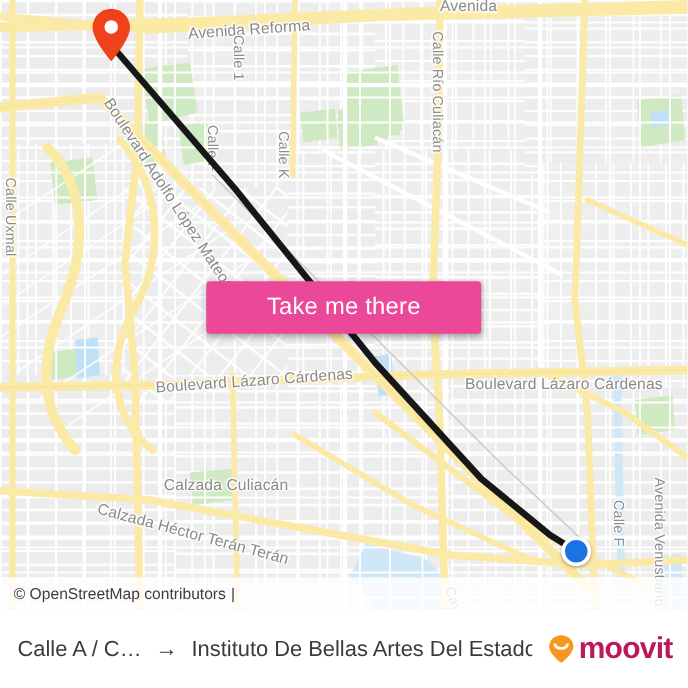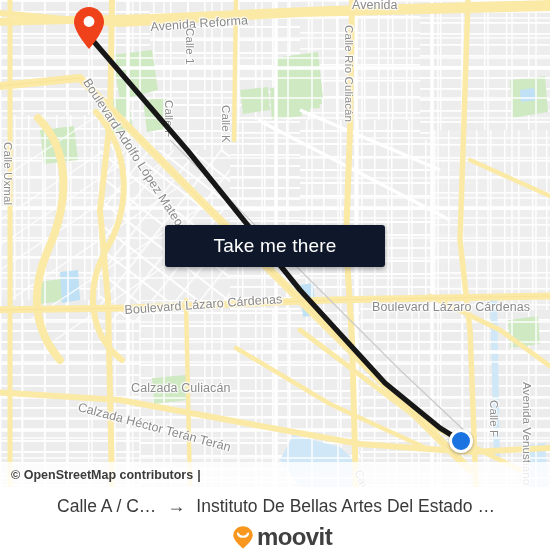--- a/index.html
+++ b/index.html
@@ -105,38 +105,36 @@
     width: 550px;
     height: 25px;
     display: flex;
     align-items: center;
     padding-left: 11px;
     box-sizing: border-box;
     font-size: 12.5px;
     color: #3c3c3c;
     background: rgba(255,255,255,0.82);
     white-space: nowrap;
-    font-weight: bold;
   }
   #attribution .sep { margin: 0 4px; color: #3c3c3c; }
 
   
   #footer {
     position: absolute;
     left: 0;
     top: 487px;
     width: 550px;
     height: 63px;
     background: #ffffff;
     display: flex;
     align-items: center;
     box-sizing: border-box;
     padding: 0 12px 0 14px;
     border-top: 1px solid #ffffff;
-    flex-direction: column;
   }
   #footer .trip {
     display: flex;
     align-items: center;
     flex: 1 1 auto;
     min-width: 0;
     overflow: hidden;
   }
   #footer .from {
     font-size: 17.5px;
@@ -160,21 +158,21 @@
   }
   #moovit-logo {
     flex: 0 0 auto;
     display: flex;
     align-items: center;
     margin-left: 10px;
   }
   #moovit-logo .wordmark {
     font-size: 24px;
     font-weight: bold;
-    color: #404040;
+    color: #be185d;
     letter-spacing: -0.6px;
     line-height: 1;
     margin-left: 1px;
   }
 </style>
 </head>
 <body>
 
 <div id="app">
 
@@ -376,21 +374,21 @@
       <path id="route-path" fill="none" stroke="#171717" stroke-width="5.2" stroke-linecap="round" stroke-linejoin="round" d="M 89 36 L 188 151 L 300 290 L 385 383 L 440 428 L 461 441"></path>
     </svg>
 
     <svg id="origin-pin" viewBox="0 0 32 44" style="left: 73px; top: 6px;">
       <path d="M16 1 C 7.7 1, 1 7.7, 1 16 C 1 26, 16 43, 16 43 C 16 43, 31 26, 31 16 C 31 7.7, 24.3 1, 16 1 Z" fill="#f0421a"></path>
       <circle cx="16" cy="15.5" r="5.4" fill="#ffffff"></circle>
     </svg>
 
     <div id="dest-dot" style="left: 449px; top: 429px; background: rgb(26, 115, 224);"></div>
 
-    <button id="take-me-there" style="background: #0f172a;">Take me there</button>
+    <button id="take-me-there" style="background: #ec4899;">Take me there</button>
 
     <div id="attribution">
       <span>© OpenStreetMap contributors</span>
       <span class="sep">|</span>
     </div>
   </div>
 
   <div id="footer">
     <div class="trip">
       <span class="from">Calle A / C…</span>

